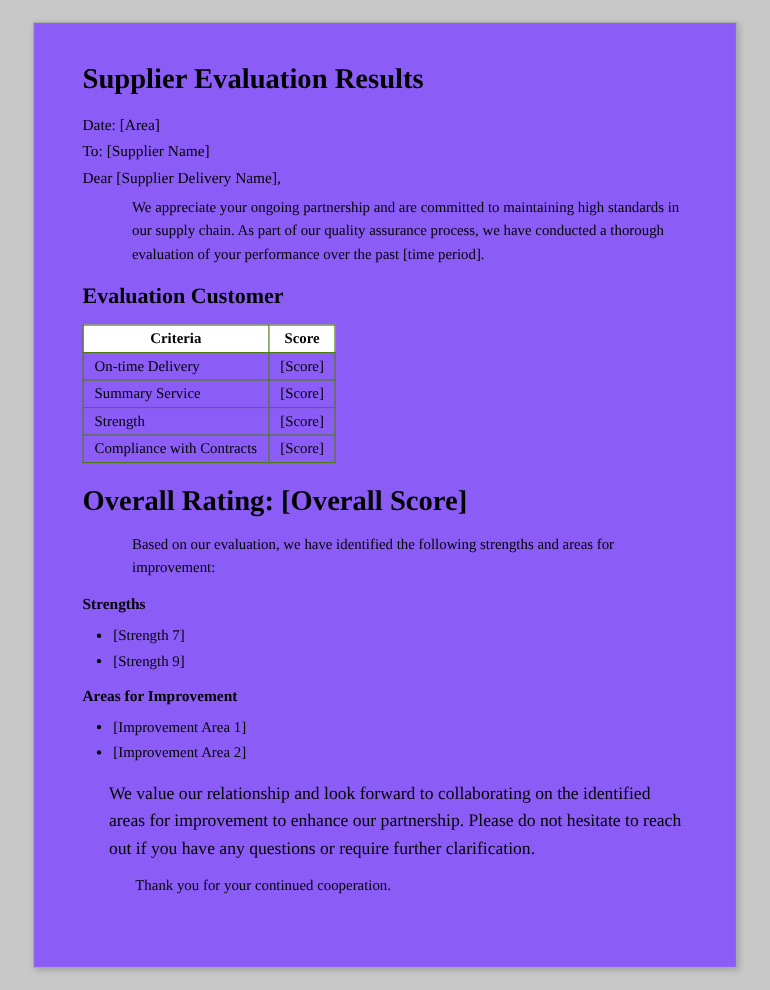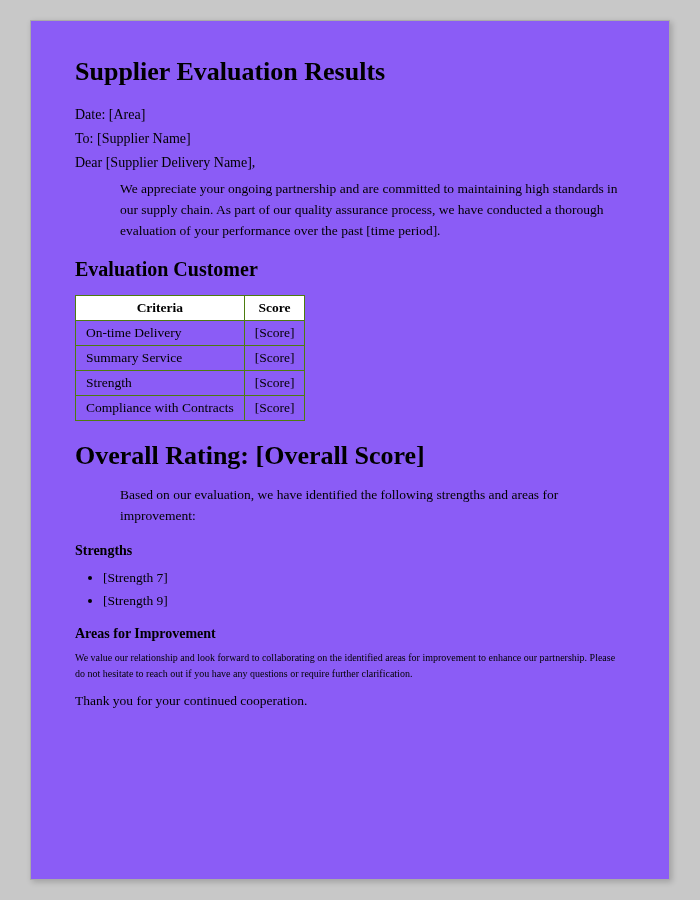--- a/index.html
+++ b/index.html
@@ -98,33 +98,35 @@
     .bullet-list {
       margin-left: 28px;
       margin-bottom: 14px;
       font-size: 13.5px;
       font-family: "Times New Roman", Times, serif;
       line-height: 1.7;
       list-style-type: disc;
     }
 
     .closing-text {
-      font-size: 10px;
+      font-size: 16px;
       line-height: 1.55;
       margin-bottom: 10px;
       font-family: "Times New Roman", Times, serif;
+      margin-left: 24px;
     }
 
     .truncated-text {
       font-size: 13.5px;
       line-height: 1.55;
       font-family: "Times New Roman", Times, serif;
       overflow: hidden;
       white-space: nowrap;
       text-overflow: ellipsis;
+      margin-left: 48px;
     }
   </style>
 </head>
 <body>
 
 <div class="page">
 
   <h1 class="doc-title">Supplier Evaluation Results</h1>
 
   <p class="meta-line">Date: [Area]</p>
@@ -166,17 +168,21 @@
 
   <p class="body-text">Based on our evaluation, we have identified the following strengths and areas for improvement:</p>
 
   <p class="subsection-title">Strengths</p>
   <ul class="bullet-list" id="strengths-list">
       <li>[Strength 7]</li>
       <li>[Strength 9]</li>
     </ul>
 
   <p class="subsection-title">Areas for Improvement</p>
+  <ul class="bullet-list" id="areas-list">
+      <li>[Improvement Area 1]</li>
+      <li>[Improvement Area 2]</li>
+    </ul>
 
   <p class="closing-text">We value our relationship and look forward to collaborating on the identified areas for improvement to enhance our partnership. Please do not hesitate to reach out if you have any questions or require further clarification.</p>
   <p class="truncated-text">Thank you for your continued cooperation.</p>
 
 </div>
 
 </body></html>

